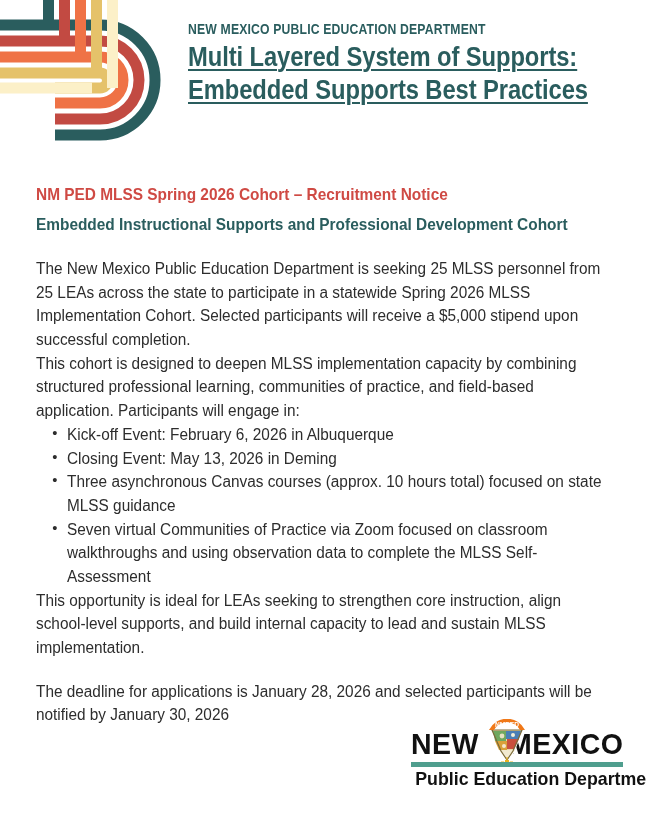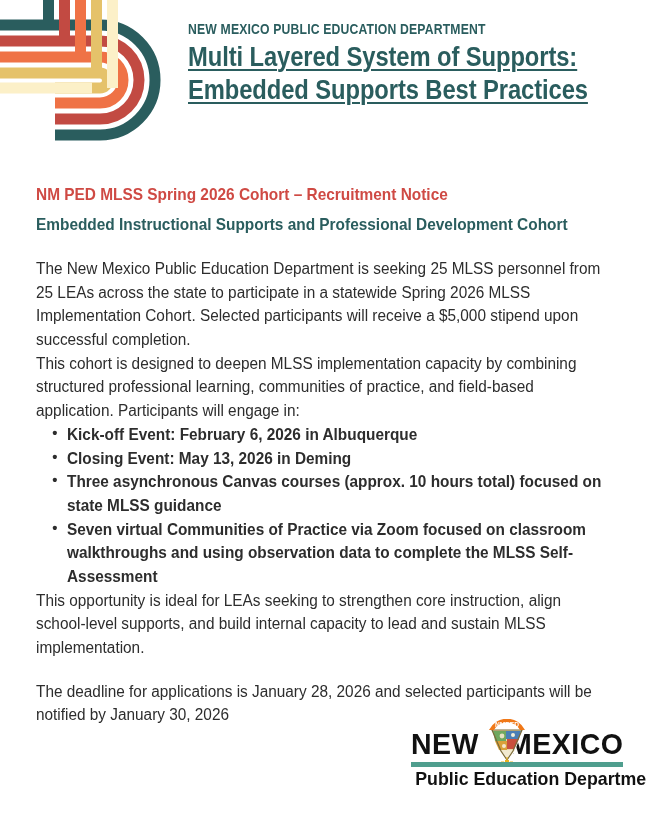--- a/index.html
+++ b/index.html
@@ -101,21 +101,20 @@
     color: #2d2d2d;
     margin: 0;
     transform: scaleX(0.985);
     transform-origin: left center;
   }
 
   ul.bullets {
     margin: 0 0 0 0;
     padding-left: 31px;
     list-style: none;
-    font-weight: bold;
   }
   ul.bullets li {
     font-size: 15.6px;
     line-height: 1.52;
     color: #2d2d2d;
     position: relative;
     padding-left: 0;
     transform: scaleX(0.985);
     transform-origin: left center;
   }

